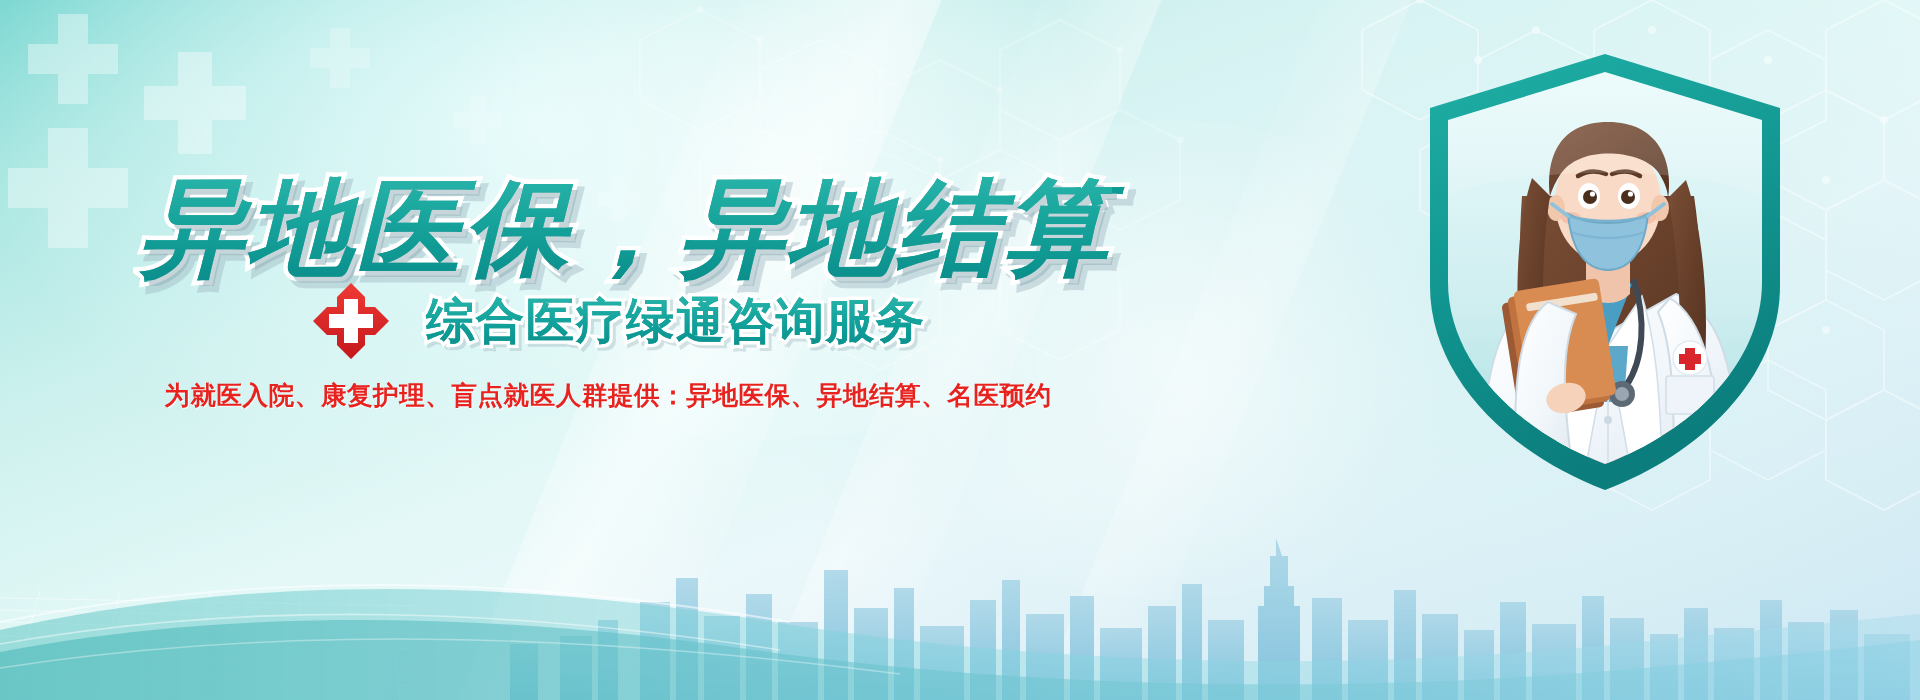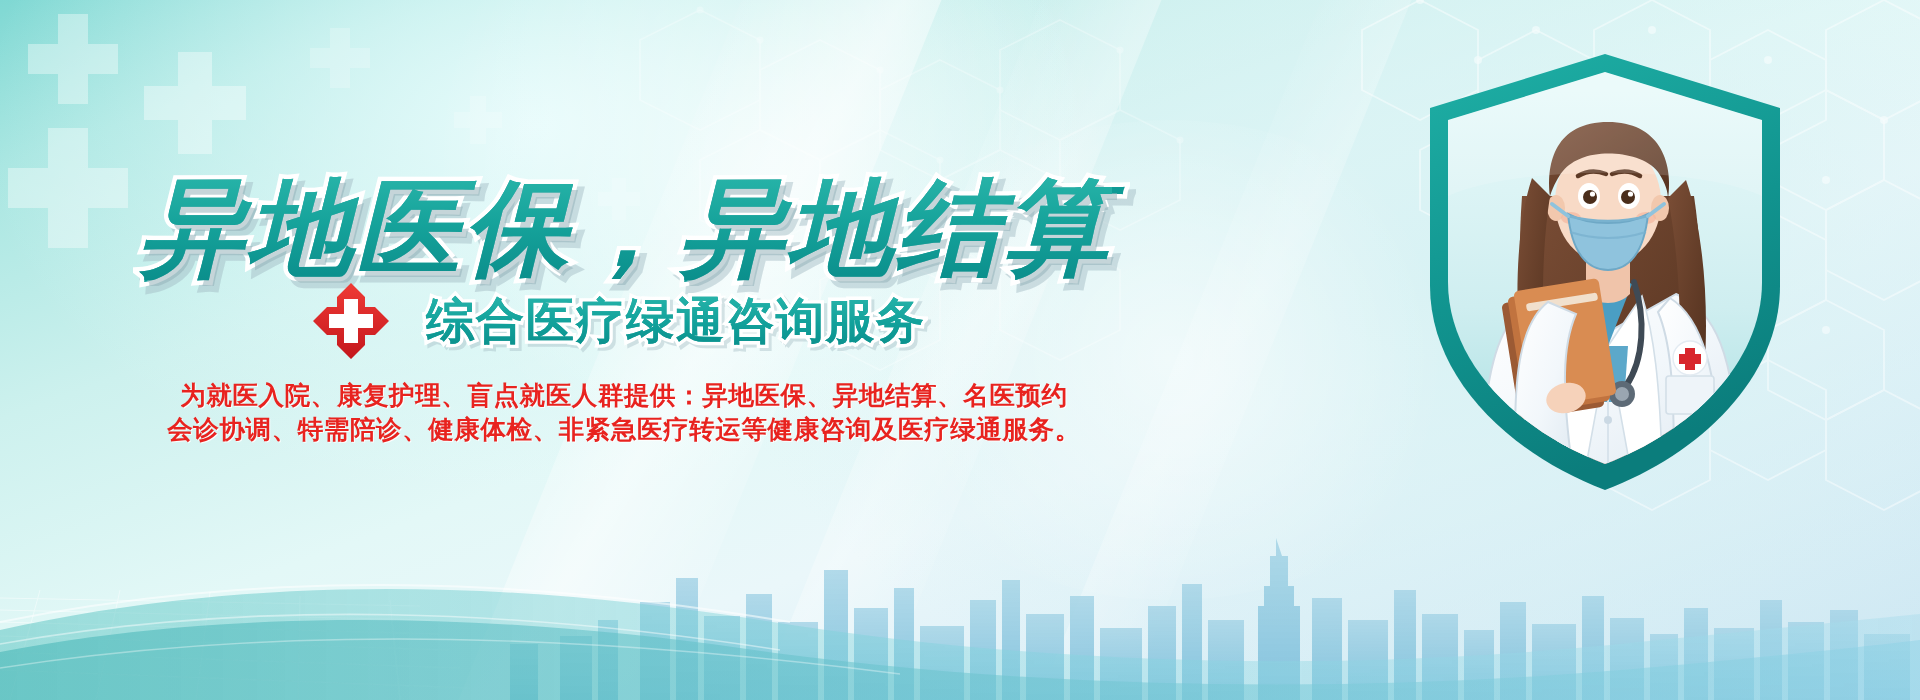--- a/index.html
+++ b/index.html
@@ -88,21 +88,20 @@
 
   
   .bodycopy {
     position:absolute; left:148px; top:378px; width:920px;
     text-align:center;
     font-size:25.5px; line-height:34px; font-weight:bold;
     letter-spacing:.6px;
     font-family:"DejaVu Sans","Liberation Sans",sans-serif;
     color:#e8231f;
     text-shadow:1px 1px 0 rgba(255,255,255,.85);
-    margin-left:16px;
   }
   .bodycopy div { white-space:nowrap; }
 
   
   .doctorwrap { position:absolute; right:100px; top:46px; width:430px; height:470px; }
 
   
   .skyline { position:absolute; left:0; bottom:0; width:1920px; height:190px; }
 </style>
 </head>
@@ -213,21 +212,20 @@
         </svg>
       </div>
       <div class="subtitle-shell">
         <span>综合医疗绿通咨询服务</span>
         <span class="subtitle-top">综合医疗绿通咨询服务</span>
       </div>
     </div>
 
     <div class="bodycopy">
       <div>为就医入院、康复护理、盲点就医人群提供：异地医保、异地结算、名医预约</div>
-      <div>会诊协调、特需陪诊、健康体检、非紧急医疗转运等健康咨询及医疗绿通服务。</div>
     </div>
   </div>
 
   <div class="doctorwrap">
     <svg viewBox="0 0 430 470" width="430" height="470">
       <defs>
         <linearGradient id="shieldOuter" x1="0" y1="0" x2="0.3" y2="1">
           <stop offset="0%" stop-color="#1fb0a6"></stop>
           <stop offset="55%" stop-color="#11948f"></stop>
           <stop offset="100%" stop-color="#0b7d7c"></stop>

